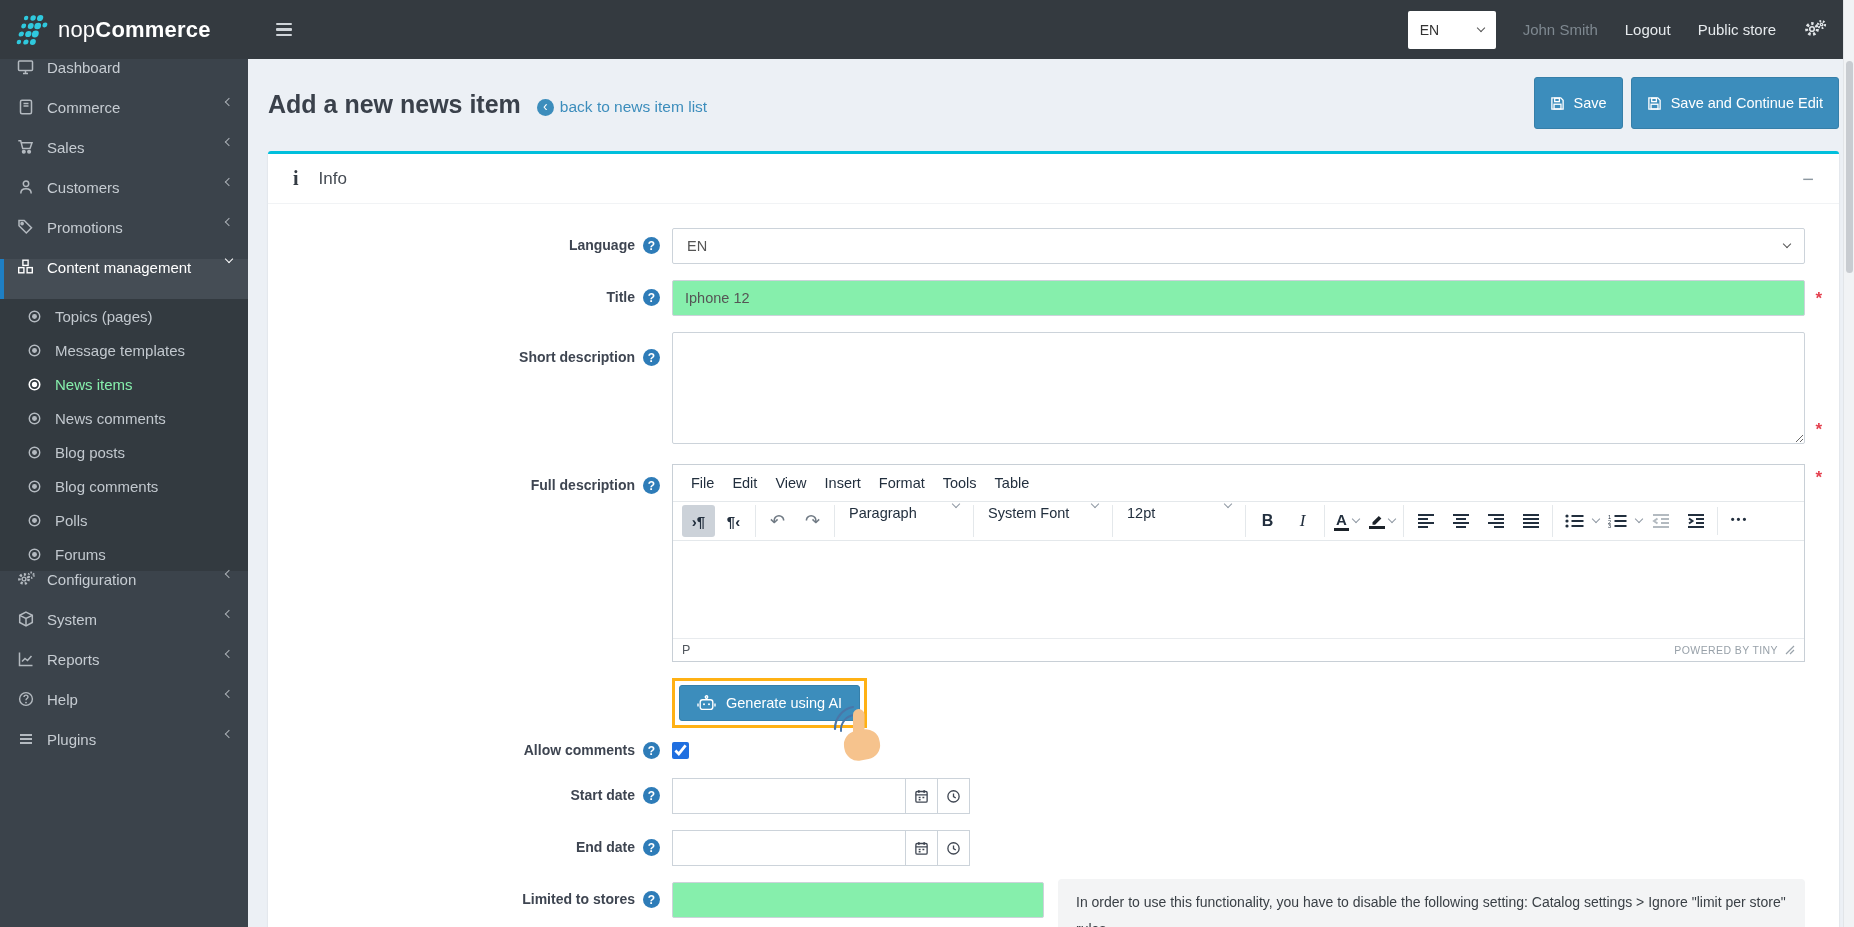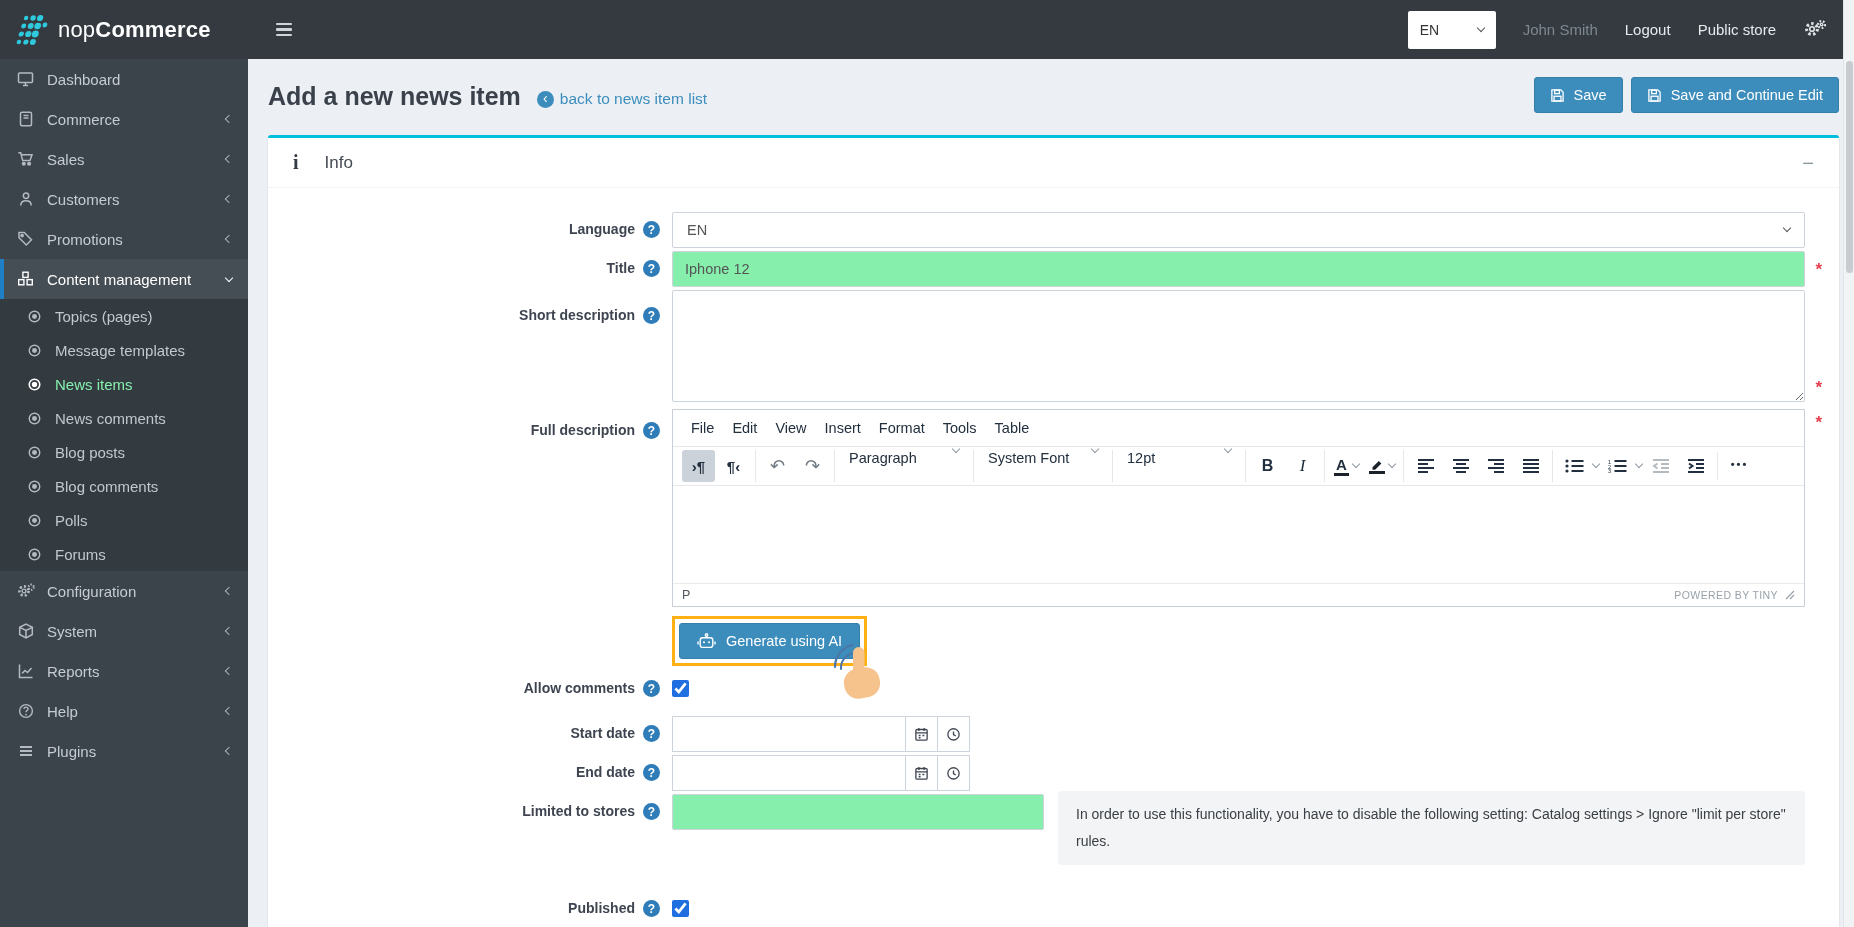--- a/index.html
+++ b/index.html
@@ -23,49 +23,49 @@
 
   
   .layout{display:flex;height:868px}
   .sidebar{width:248px;background:#3b434b;flex-shrink:0;display:flex;flex-direction:column}
   .search-wrap{margin:9px 14px 10px;position:relative}
   .search-input{width:100%;height:38px;background:transparent;border:1px solid #878e95;border-radius:5px;color:#d3d8dd;padding:0 34px 0 12px;font-size:15px;font-family:"Liberation Sans",sans-serif;outline:none}
   .search-input::placeholder{color:#aab0b6}
   .search-ic{position:absolute;right:10px;top:9px;color:#aab0b6}
 
   .nav{flex:1;color:#c6ccd2;font-size:15px}
-  .nav-item{height:40px;display:flex;align-items:center;gap:12px;padding:0 16px;cursor:pointer}
+  .nav-item{height:40px;display:flex;gap:12px;padding:0 16px;cursor:pointer}
   .nav-item .ic{width:19px;display:flex;justify-content:center;color:#b4bac0;flex-shrink:0}
   .nav-item .chl{margin-left:auto;width:6px;height:6px;border-left:1.6px solid #aab0b6;border-bottom:1.6px solid #aab0b6;transform:rotate(45deg)}
   .nav-item .chd{margin-left:auto;width:6px;height:6px;border-right:1.6px solid #fff;border-bottom:1.6px solid #fff;transform:rotate(45deg);margin-top:-3px}
   .nav-item.open{background:#454d55;color:#fff;box-shadow:inset 4px 0 0 #1e7fc4}
   .nav-item.open .ic{color:#fff}
   .submenu{background:#333a40}
   .sub-item{height:34px;display:flex;align-items:center;gap:12px;padding-left:27px;color:#c2c8ce;cursor:pointer;font-size:15px}
   .sub-item .ic{width:16px;display:flex;color:#b4bac0}
   .sub-item.active{color:#86efac;font-weight:400}
   .sub-item.active .ic{color:#fff}
 
   
   .main{flex:1;overflow:hidden}
   .page-head{display:flex;align-items:center;padding:20px 15px 0 20px}
   .page-head h1{font-size:25px;font-weight:600;color:#3a414b;line-height:34px}
   .back{margin-left:16px;display:flex;align-items:center;gap:6px;color:#3c8dbc;font-size:15.5px;cursor:pointer;margin-top:6px}
   .back-ic{width:17px;height:17px;border-radius:50%;background:#3c8dbc;color:#fff;display:flex;align-items:center;justify-content:center;font-size:14px;line-height:1;padding-bottom:2px}
   .actions{margin-left:auto;display:flex;gap:8px;margin-top:-2px}
-  .btn{background:#3c8dbc;border:1px solid #367fa9;color:#fff;font-size:14.5px;height:36px;padding:0 15px;border-radius:3px;display:flex;align-items:center;gap:9px;cursor:pointer;font-family:"Liberation Sans",sans-serif}
+  .btn{background:#3c8dbc;border:1px solid #367fa9;color:#fff;font-size:14.5px;height:52px;padding:0 15px;border-radius:3px;display:flex;align-items:center;gap:9px;cursor:pointer;font-family:"Liberation Sans",sans-serif}
 
   .card{margin:22px 15px 0 20px;background:#fff;border-top:3px solid #00bfdc;border-radius:3px;box-shadow:0 1px 2px rgba(0,0,0,.12)}
   .card-head{height:50px;display:flex;align-items:center;padding:0 25px;border-bottom:1px solid #f1f3f5}
   .info-ic{font-family:"Liberation Serif",serif;font-weight:700;font-size:20px;color:#343b44}
-  .card-title{font-size:17px;color:#454b53;margin-left:26px}
+  .card-title{font-size:17px;color:#454b53;margin-left:20px}
   .collapse-btn{margin-left:auto;color:#8d98a1;font-size:20px;cursor:pointer;line-height:1}
 
   .card-body{padding:24px 34px 22px 0}
-  .frow{display:flex;margin-bottom:3px}
+  .frow{display:flex;margin-bottom:16px}
   .flabel{width:404px;flex-shrink:0;display:flex;justify-content:flex-end;align-items:flex-start;gap:8px;padding:9px 12px 0 0;font-size:14px;font-weight:700;color:#3e4551}
   .help{width:17px;height:17px;border-radius:50%;background:#2e7cb8;color:#fff;font-size:12px;font-weight:700;display:flex;align-items:center;justify-content:center;flex-shrink:0;margin-top:0;cursor:pointer}
   .ffield{flex:1;position:relative}
   .req{position:absolute;right:-17px;color:#e4404f;font-size:17px;font-weight:700}
   .tinput{width:100%;height:36px;border:1px solid #ccd3da;border-radius:2px;padding:0 12px;font-size:14.5px;color:#555;font-family:"Liberation Sans",sans-serif;outline:none;background:#86efac}
   .tselect{width:100%;height:36px;border:1px solid #ccd3da;border-radius:2px;padding:0 14px;font-size:14.5px;color:#555;display:flex;align-items:center;justify-content:space-between;cursor:pointer;background:#fff}
   .tarea{width:100%;height:112px;border:1px solid #ccd3da;border-radius:2px;resize:vertical;padding:8px 12px;font-size:14.5px;font-family:"Liberation Sans",sans-serif;color:#555;outline:none}
 
   
   .mce{border:1px solid #c8cfd6;background:#fff}

